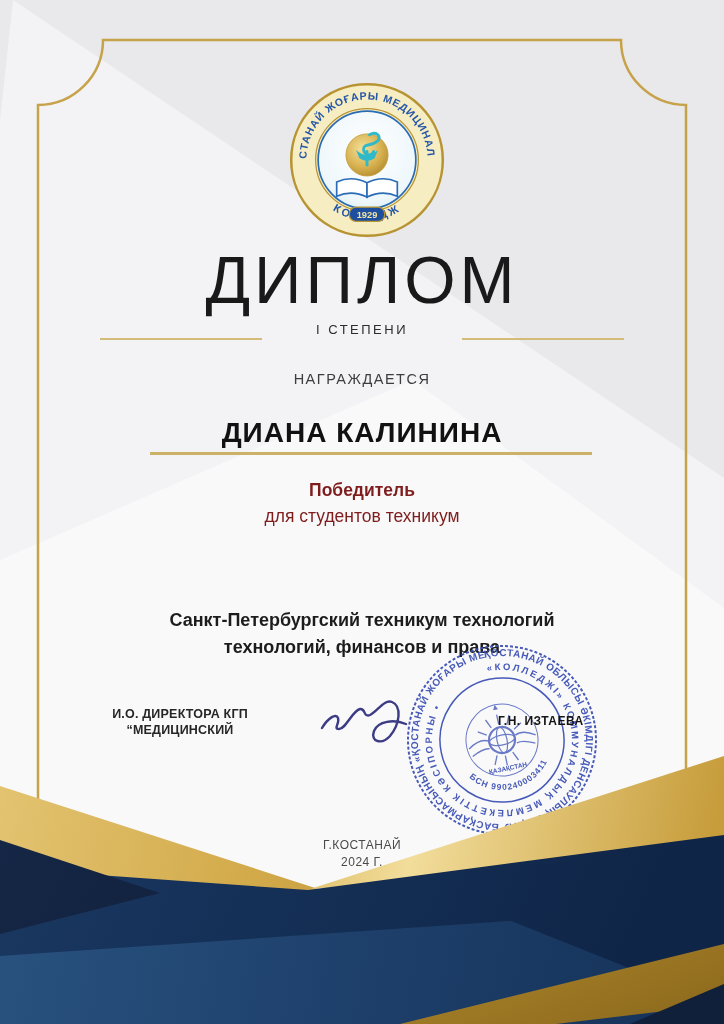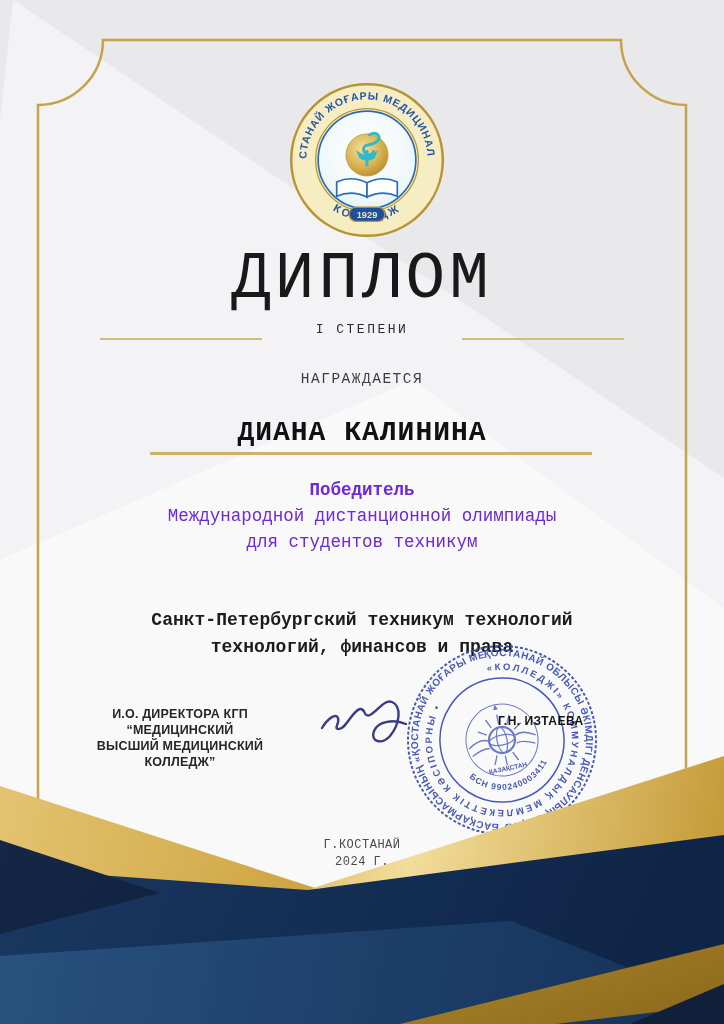--- a/index.html
+++ b/index.html
@@ -7,29 +7,29 @@
         font-family:"Liberation Sans",sans-serif;background:#e9e9eb;}
   .abs{position:absolute;}
   
   .sheen1{left:0;top:0;width:724px;height:1024px;background:#f6f6f8;opacity:.75;
           clip-path:polygon(13px 0px,724px 478px,724px 1024px,0px 1024px,0px 120px);}
   .sheen2{left:0;top:0;width:724px;height:1024px;background:#fbfbfc;opacity:.7;
           clip-path:polygon(413px 380px,724px 608px,724px 1024px,0px 1024px,0px 560px);}
   
   .frame{left:0;top:0;}
   
-  .center{left:0;width:724px;text-align:center;font-family:Liberation Mono, monospace;}
+  .center{left:0;width:724px;text-align:center;}
   .title{top:242px;font-size:66px;letter-spacing:4px;color:#191919;font-weight:400;}
   .degree{top:322px;font-size:13px;letter-spacing:2.5px;color:#2c2c2c;}
   .degree-line{top:338px;height:2px;background:#d3bc7a;width:162px;}
   .dl-left{left:100px;} .dl-right{left:462px;}
   .awarded{top:371px;font-size:14.5px;letter-spacing:1.5px;color:#3d3d3d;}
   .recipient{top:417px;font-size:28px;font-weight:bold;letter-spacing:1px;color:#111;}
   .name-underline{top:452px;left:150px;width:442px;height:3px;background:#cbb268;}
-  .ach{top:477px;font-size:17.5px;color:#6d28d9;line-height:26px;}
+  .ach{top:477px;font-size:17.5px;color:#7f1d1d;line-height:26px;}
   .ach .b{font-weight:bold;}
   .inst{top:607px;font-size:18px;font-weight:bold;color:#1c1c1c;line-height:27px;}
   .signer{left:62px;top:706px;width:236px;text-align:center;font-size:12.5px;
           font-weight:bold;color:#262626;line-height:16px;letter-spacing:.2px;}
   .stamp-name{left:498px;top:714px;width:110px;font-size:12px;font-weight:bold;
           color:#141414;letter-spacing:.5px;}
   .footer{top:837px;font-size:12px;color:#4a4a4a;line-height:17px;letter-spacing:.5px;}
   
   .rib{left:0;top:0;width:724px;height:1024px;}
   .gold-left{background:linear-gradient(100deg,#e9cc7e 5%,#d2aa4a 45%,#a37c24 95%);
@@ -121,32 +121,30 @@
   <div class="abs center title">ДИПЛОМ</div>
   <div class="abs center degree">I СТЕПЕНИ</div>
   <div class="abs degree-line dl-left"></div>
   <div class="abs degree-line dl-right"></div>
   <div class="abs center recipient">ДИАНА КАЛИНИНА</div>
   <div class="abs center awarded">НАГРАЖДАЕТСЯ</div>
   <div class="abs name-underline"></div>
 
   <div class="abs center ach">
     <span class="b" style="display:block">Победитель</span>
-    <span style="display:block">Международной дистанционной олимпиады</span>
     <span style="display:block">для студентов техникум</span>
   </div>
 
   <div class="abs center inst">
     <span style="display:block">Санкт-Петербургский техникум технологий</span>
     <span style="display:block">технологий, финансов и права</span>
   </div>
 
   <div class="abs signer">
     <span style="display:block">И.О. ДИРЕКТОРА КГП “МЕДИЦИНСКИЙ</span>
-    <span style="display:block">ВЫСШИЙ МЕДИЦИНСКИЙ КОЛЛЕДЖ”</span>
   </div>
 
   <svg class="abs" style="left:312px;top:682px" width="120" height="90" viewBox="0 0 120 90">
     <path d="M 10 46 C 16 36 24 31 26 36 C 28 41 21 47 27 47 C 34 47 40 29 48 27 C 54 26 51 36 58 33
              C 66 29 72 17 80 20 C 90 24 88 42 78 54 C 70 63 58 60 62 49 C 66 39 82 37 94 42" fill="none" stroke="#3c3c85" stroke-width="2.4" stroke-linecap="round"></path>
   </svg>
 
   <svg class="abs" style="left:400px;top:638px;transform:rotate(-12deg);opacity:.93" width="204" height="204" viewBox="-102 -102 204 204">
     <defs>
       <path id="stOuter" d="M 0 -84 A 84 84 0 1 1 -0.05 -84 Z" fill="none"></path>

